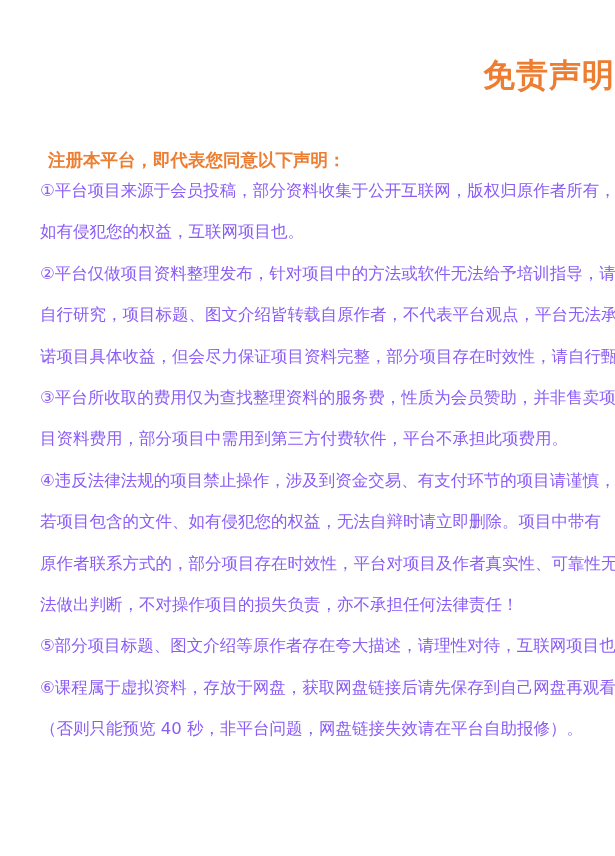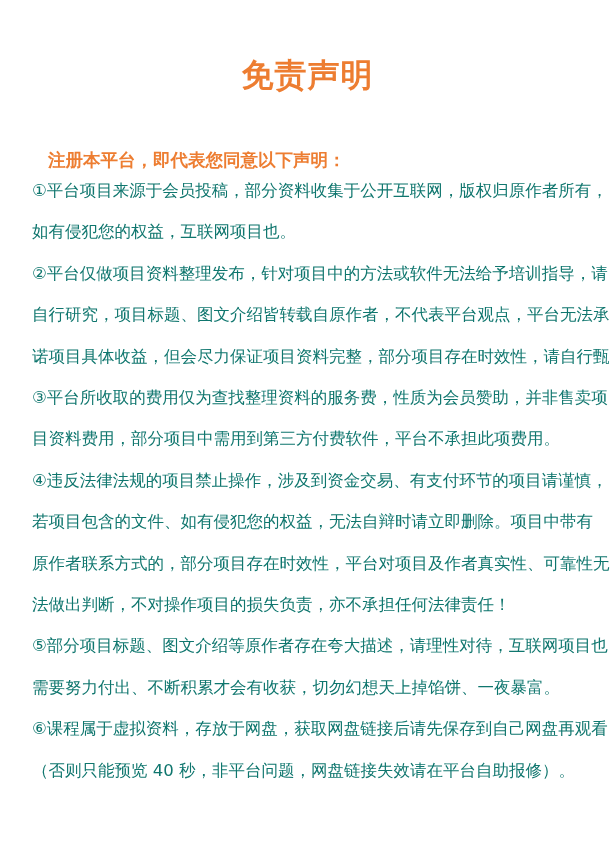--- a/index.html
+++ b/index.html
@@ -15,21 +15,21 @@
     height: 856px;
     background: #ffffff;
     overflow: hidden;
   }
   .title {
     position: absolute;
     top: 54px;
     left: 0;
     width: 100%;
     margin: 0;
-    text-align: center;
+    text-align: right;
     font-size: 32px;
     font-weight: 700;
     letter-spacing: 1px;
     color: #ed7d31;
   }
   .lead {
     position: absolute;
     top: 132px;
     left: 32px;
     margin: 16px;
@@ -50,21 +50,21 @@
   .line { white-space: nowrap; }
 </style>
 </head>
 <body style="background: rgb(255, 255, 255);">
 
 <div class="page">
   <h1 class="title" style="color: rgb(237, 125, 49);">免责声明</h1>
 
   <p class="lead" style="color: rgb(237, 125, 49);">注册本平台，即代表您同意以下声明：</p>
 
-  <div class="content" id="content" style="color: #0f766e;">
+  <div class="content" id="content" style="color: #8b5cf6; margin-left: 8px;">
       <div class="statement">
         <div class="line">①平台项目来源于会员投稿，部分资料收集于公开互联网，版权归原作者所有，</div>
         <div class="line">如有侵犯您的权益，互联网项目也。</div>
       </div>
       <div class="statement">
         <div class="line">②平台仅做项目资料整理发布，针对项目中的方法或软件无法给予培训指导，请</div>
         <div class="line">自行研究，项目标题、图文介绍皆转载自原作者，不代表平台观点，平台无法承</div>
         <div class="line">诺项目具体收益，但会尽力保证项目资料完整，部分项目存在时效性，请自行甄</div>
       </div>
       <div class="statement">
@@ -72,20 +72,19 @@
         <div class="line">目资料费用，部分项目中需用到第三方付费软件，平台不承担此项费用。</div>
       </div>
       <div class="statement">
         <div class="line">④违反法律法规的项目禁止操作，涉及到资金交易、有支付环节的项目请谨慎，</div>
         <div class="line">若项目包含的文件、如有侵犯您的权益，无法自辩时请立即删除。项目中带有</div>
         <div class="line">原作者联系方式的，部分项目存在时效性，平台对项目及作者真实性、可靠性无</div>
         <div class="line">法做出判断，不对操作项目的损失负责，亦不承担任何法律责任！</div>
       </div>
       <div class="statement">
         <div class="line">⑤部分项目标题、图文介绍等原作者存在夸大描述，请理性对待，互联网项目也</div>
-        <div class="line">需要努力付出、不断积累才会有收获，切勿幻想天上掉馅饼、一夜暴富。</div>
       </div>
       <div class="statement">
         <div class="line">⑥课程属于虚拟资料，存放于网盘，获取网盘链接后请先保存到自己网盘再观看</div>
         <div class="line">（否则只能预览 40 秒，非平台问题，网盘链接失效请在平台自助报修）。</div>
       </div>
     </div>
 </div>
 
 </body></html>

